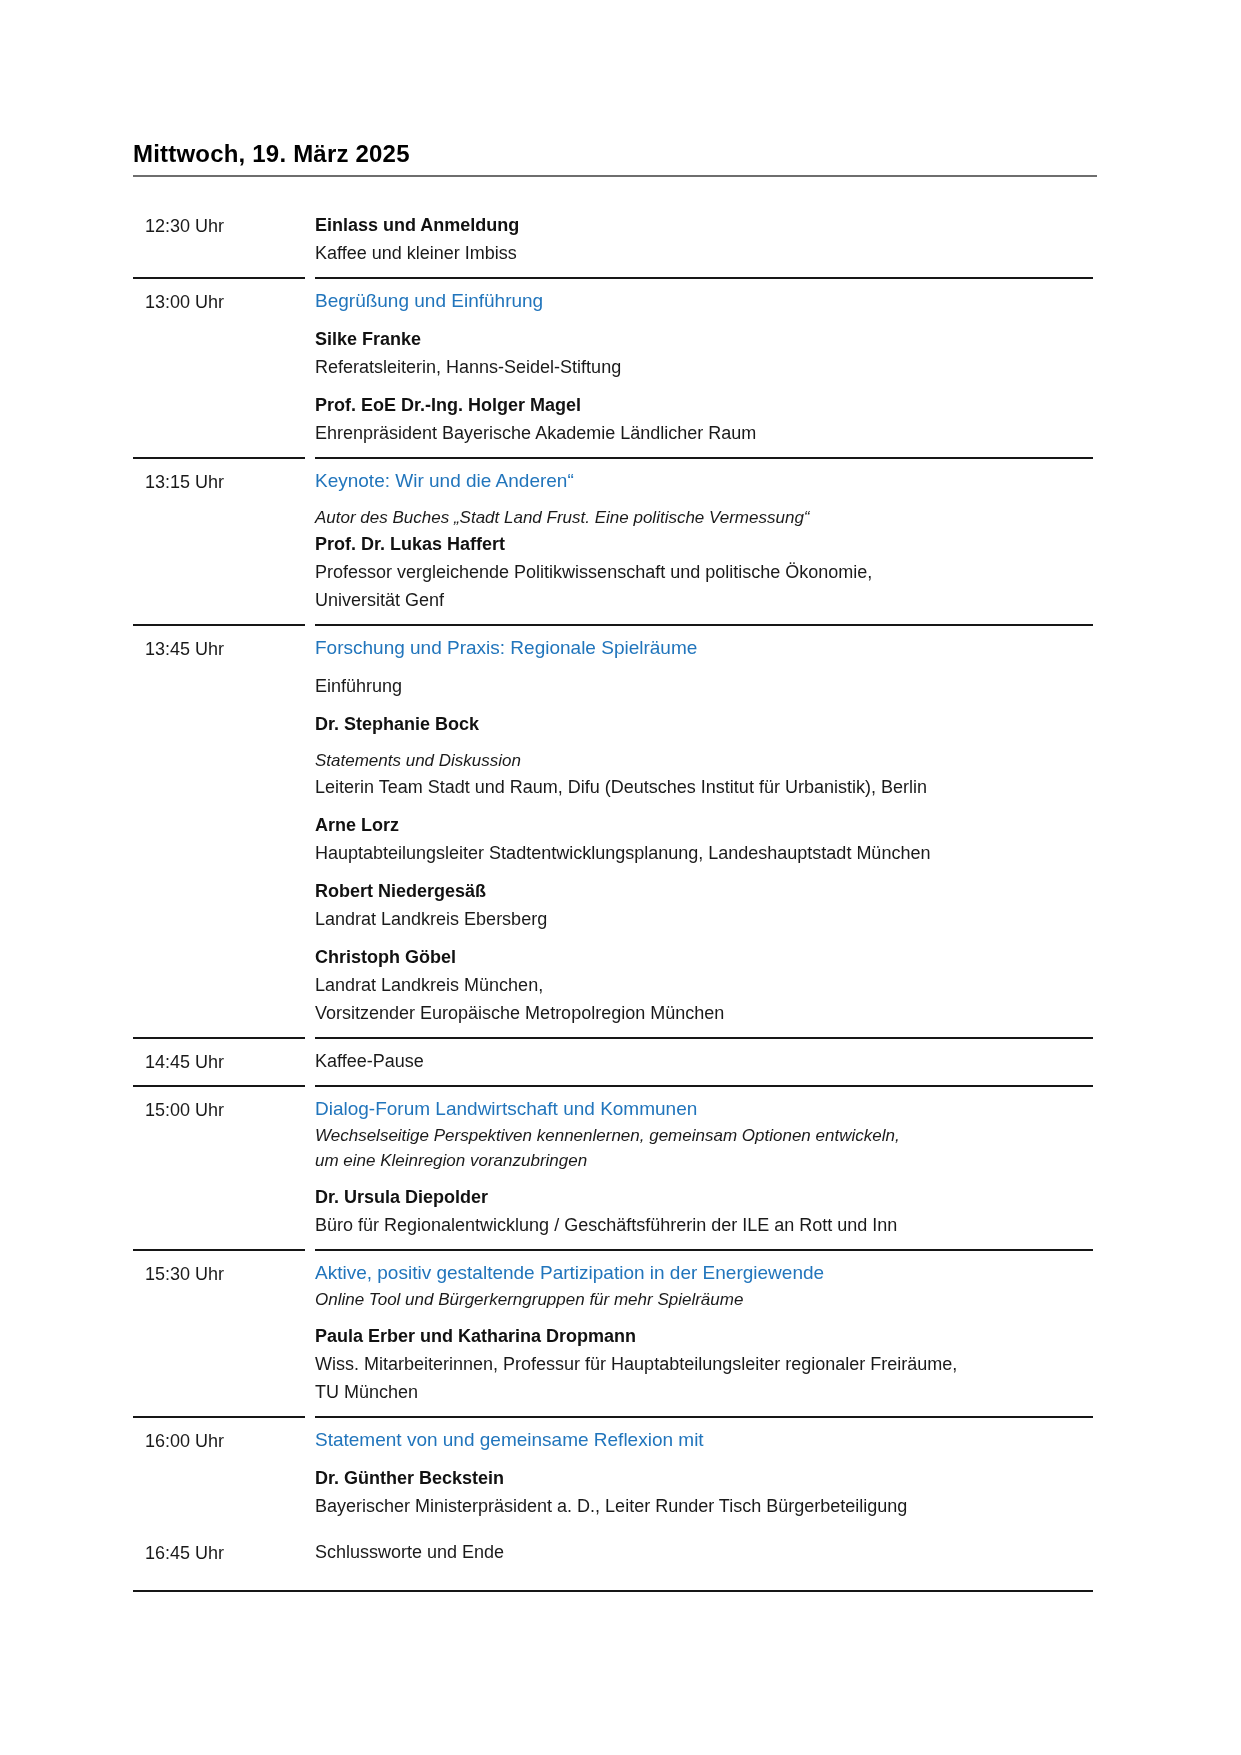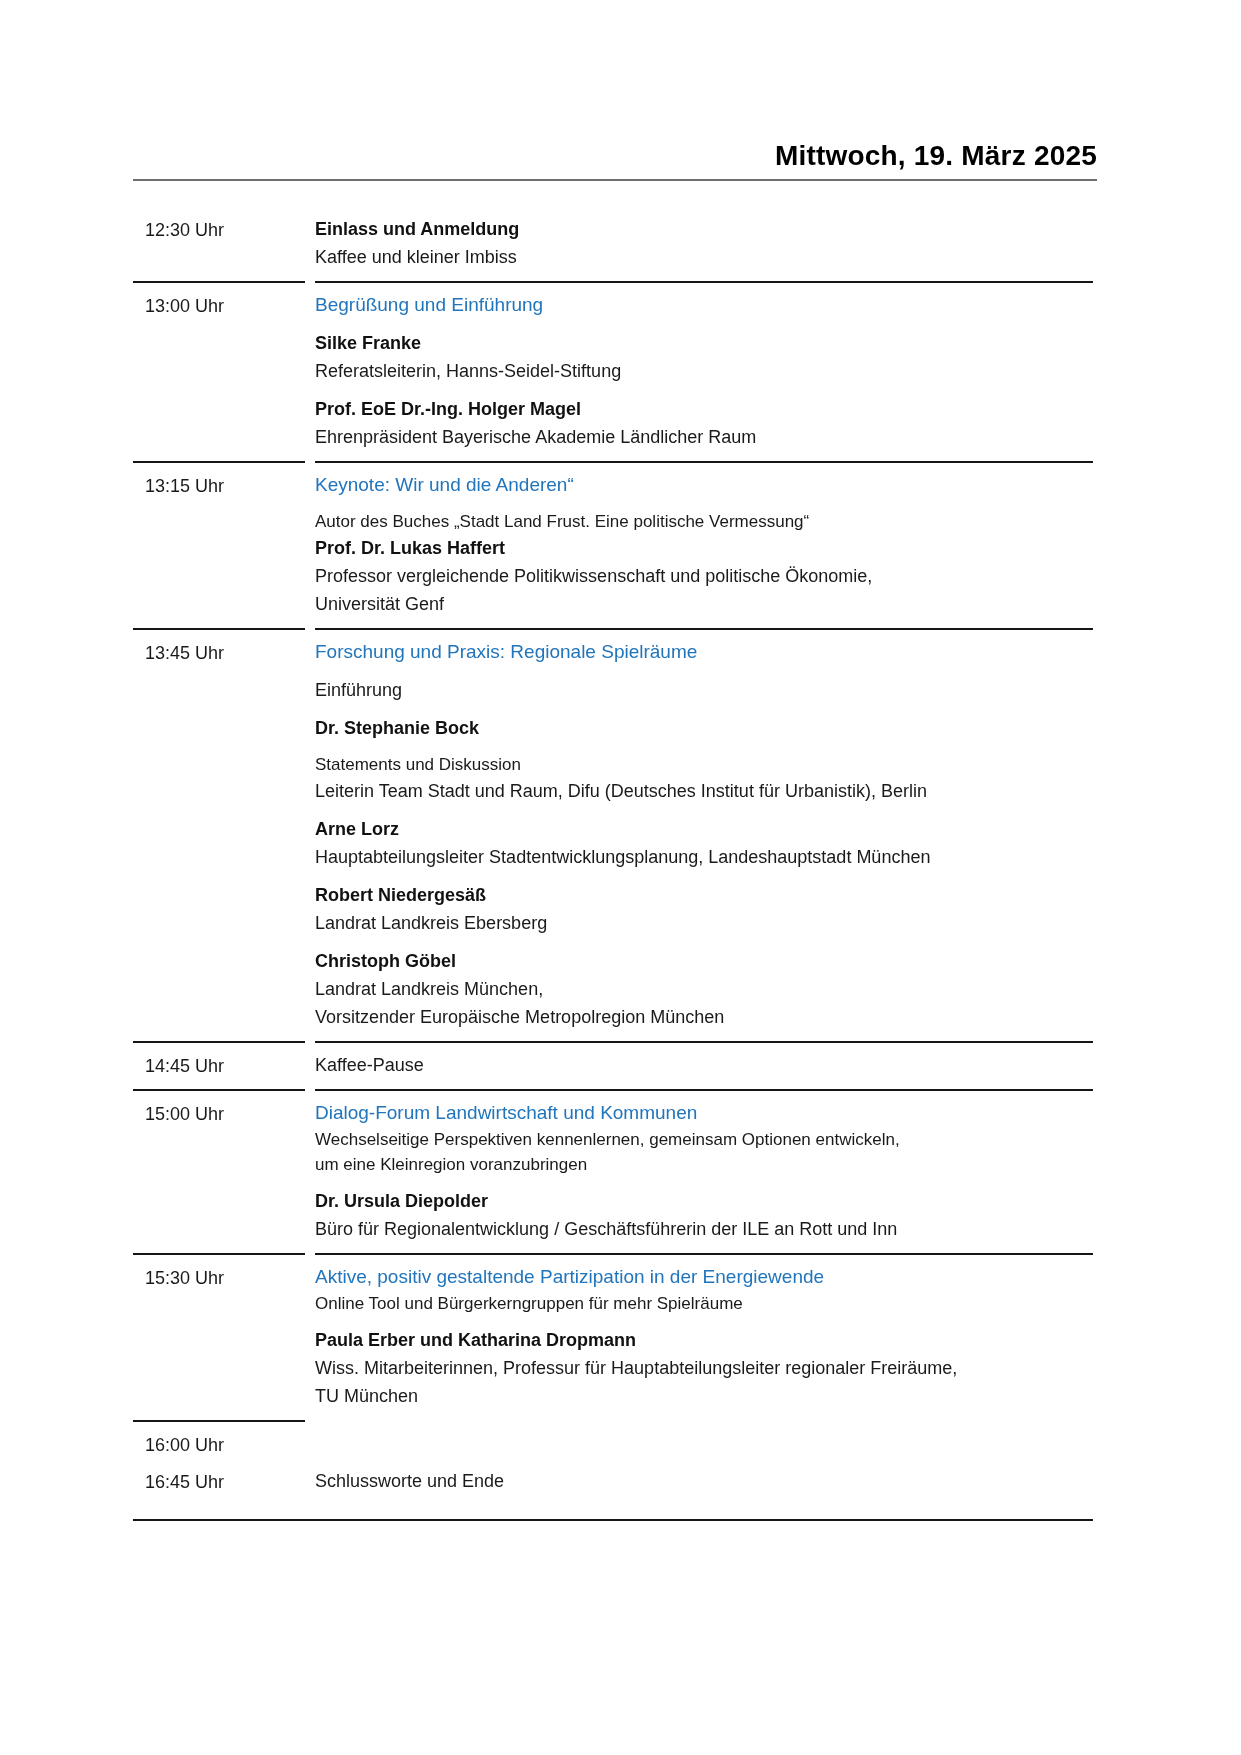--- a/index.html
+++ b/index.html
@@ -8,26 +8,25 @@
     font-family:"Liberation Sans",sans-serif;
     color:#1a1a1a;
     position:relative;
     overflow:hidden;
   }
   .page{
     padding:140px 0 0 133px;
     width:964px;
   }
   .doc-title{
-    font-size:28px;
+    font-size:24px;
     font-weight:bold;
     color:#000000;
     margin:0 0 7px 0;
     letter-spacing:0.2px;
-    text-align:right;
   }
   .title-rule{
     width:964px;
     height:0;
     border-bottom:2px solid var(--rule-gray,#6e6e6e);
     margin:0 0 26px 0;
   }
   .schedule{width:960px;}
   .row{display:flex;gap:10px;justify-content:space-between;}
   .row .time-cell{
@@ -51,20 +50,21 @@
     font-size:18px;
     line-height:28px;
   }
   .blk.gap{margin-top:10px;}
   .blk.blue{
     color:var(--accent,#2175BC);
     font-size:19px;
   }
   .blk.bold{font-weight:bold;color:#111111;}
   .blk.italic{
+    font-style:italic;
     font-size:17px;
     line-height:25px;
   }
   .bottom-rule{
     width:960px;
     height:0;
     border-bottom:2px solid var(--rule-black,#161616);
     margin-top:14px;
   }
 </style>
@@ -140,20 +140,25 @@
         <div class="content-cell">
           <p class="blk blue">Aktive, positiv gestaltende Partizipation in der Energiewende</p>
           <p class="blk italic">Online Tool und Bürgerkerngruppen für mehr Spielräume</p>
           <p class="blk bold gap">Paula Erber und Katharina Dropmann</p>
           <p class="blk regular">Wiss. Mitarbeiterinnen, Professur für Hauptabteilungsleiter regionaler Freiräume,
 TU München</p>
         </div>
       </div>
       <div class="row">
         <div class="time-cell">16:00 Uhr</div>
+        <div class="content-cell">
+          <p class="blk blue">Statement von und gemeinsame Reflexion mit</p>
+          <p class="blk bold gap">Dr. Günther Beckstein</p>
+          <p class="blk regular">Bayerischer Ministerpräsident a. D., Leiter Runder Tisch Bürgerbeteiligung</p>
+        </div>
       </div>
       <div class="row no-border">
         <div class="time-cell">16:45 Uhr</div>
         <div class="content-cell">
           <p class="blk regular">Schlussworte und Ende</p>
         </div>
       </div>
     </div>
   <div class="bottom-rule"></div>
 </div>

